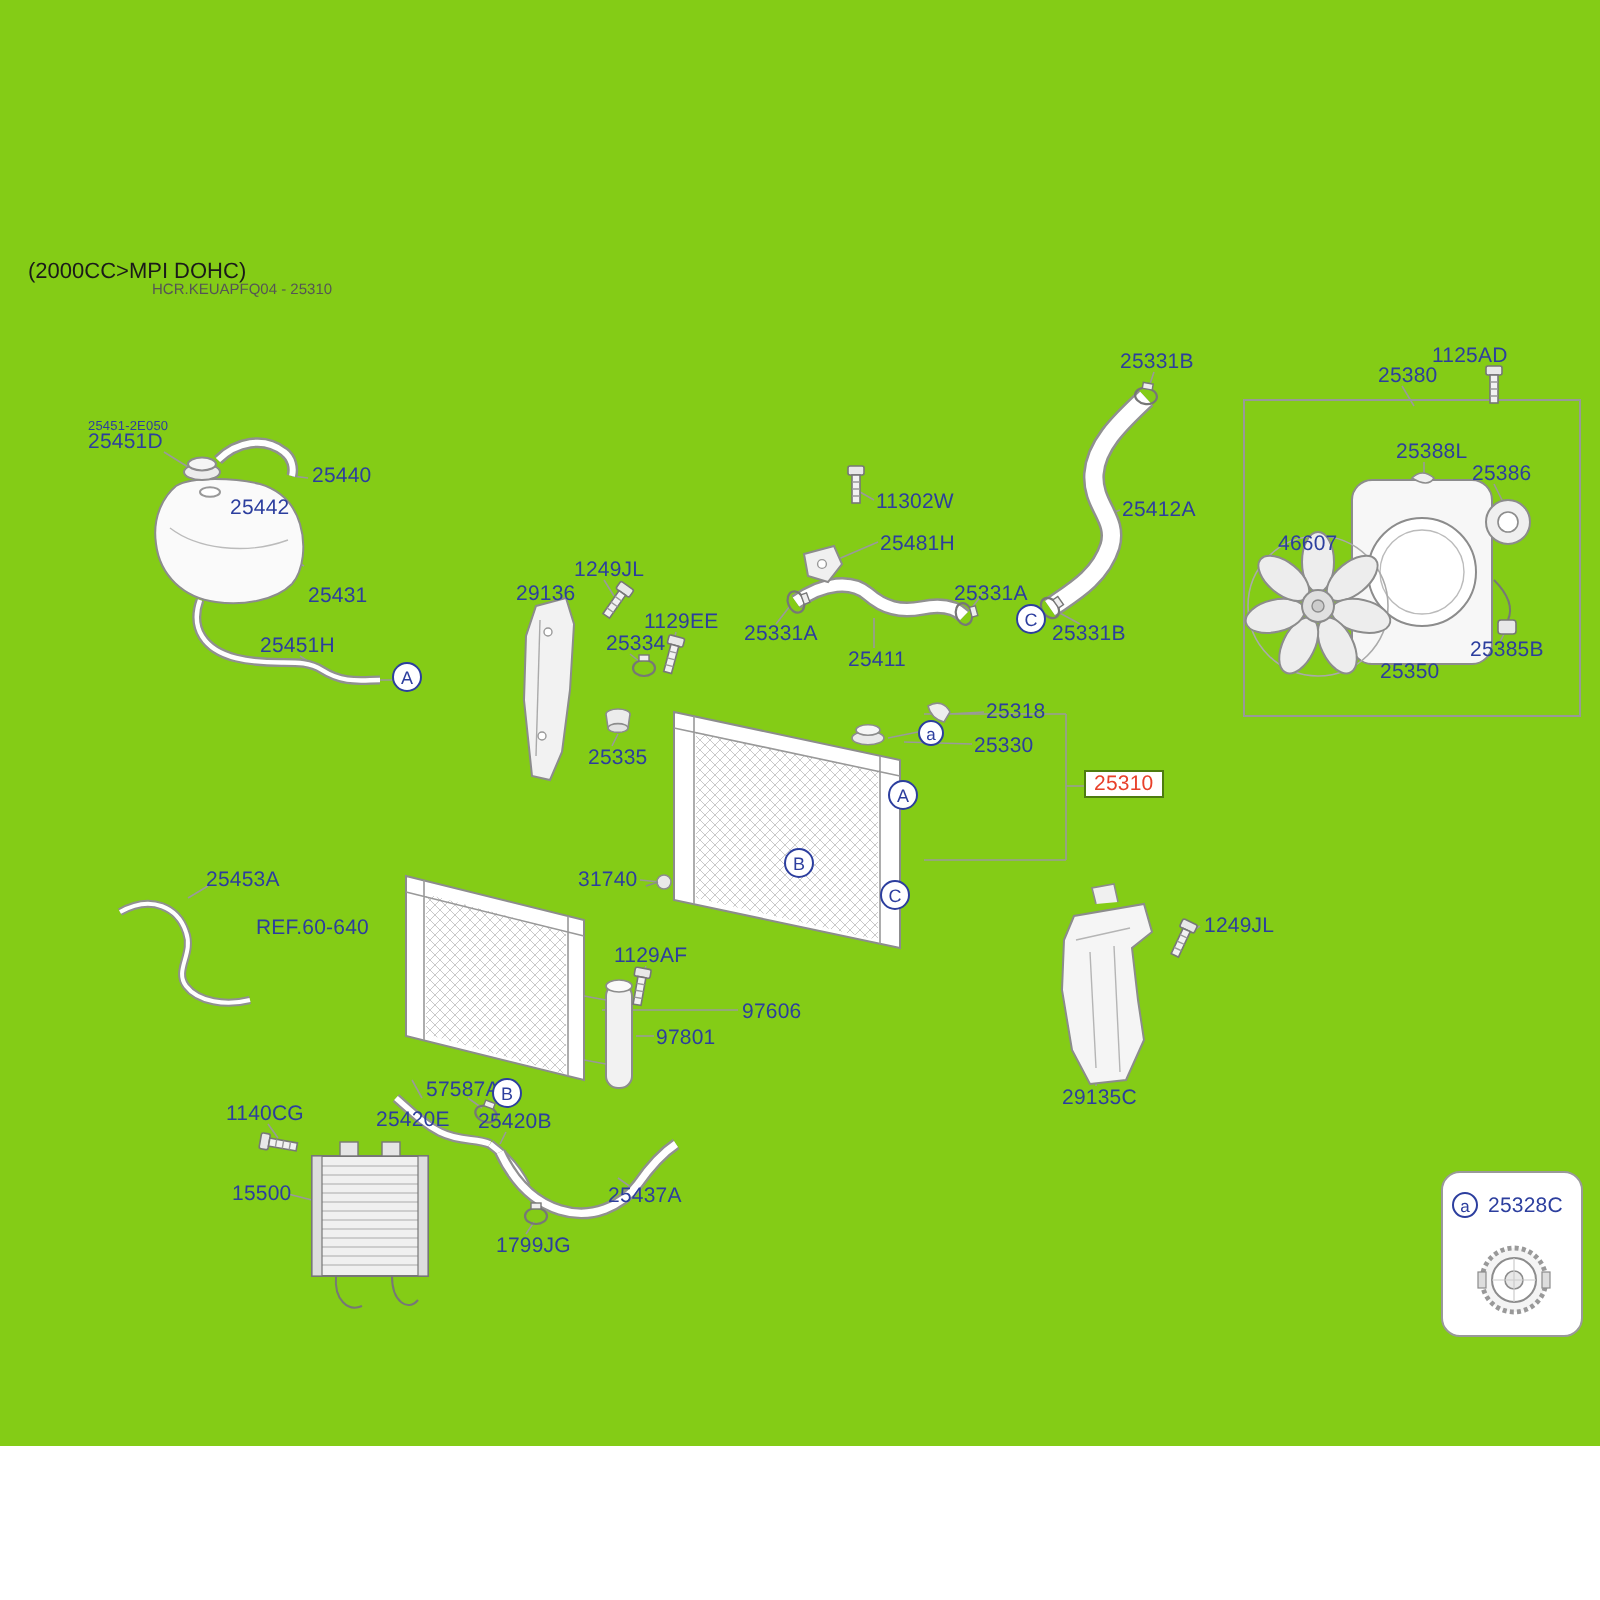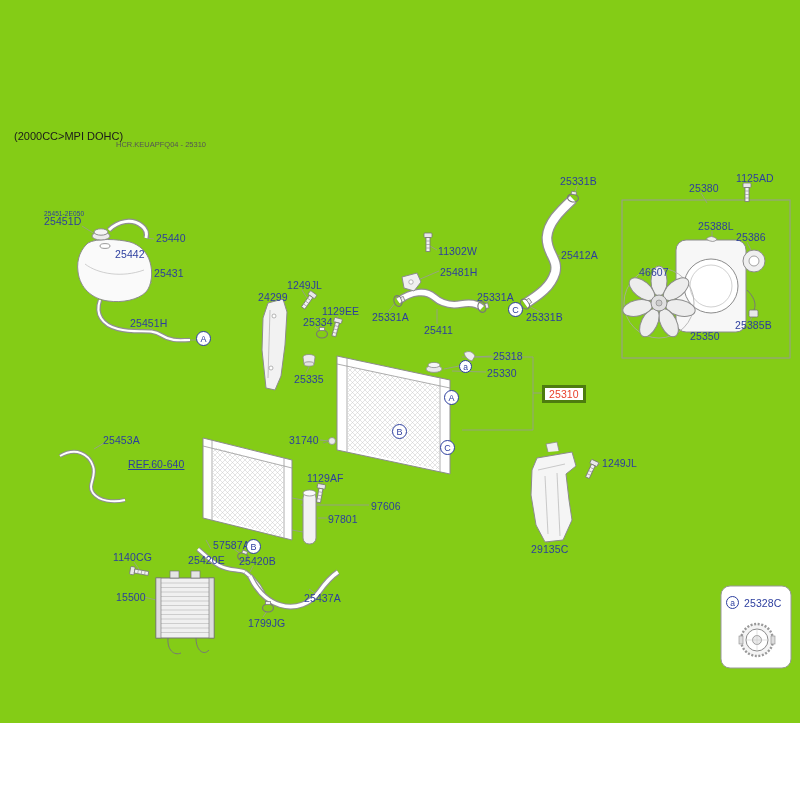--- a/index.html
+++ b/index.html
@@ -6,29 +6,29 @@
   .stage {
     position:relative; width:800px; height:723px; background:#84cc16;
     font-family:"Liberation Sans", sans-serif; overflow:hidden;
   }
   .art { position:absolute; left:0; top:0; }
   .lbl {
     position:absolute; font-size:10.5px; line-height:12px; color:#2c3e9e;
     white-space:nowrap; letter-spacing:0.1px;
   }
   .lbl.tiny { font-size:6.5px; line-height:8px; }
-  .lbl.ref { text-decoration:underline; cursor:pointer; }
+  .lbl.ref { cursor:pointer; }
   .lbl.highlight {
-    color:#e8402a; border:3px solid #4d7c0f; padding:0 4px; background:#fff;
+    color:#e8402a; border:1px solid #4d7c0f; padding:0 4px; background:#fff;
   }
   .title {
     position:absolute; left:14px; top:130px; font-size:11px; color:#1a1a1a;
   }
   .subtitle {
-    position:absolute; left:76px; top:140px; font-size:7.5px; color:#555;margin-left:40px;
+    position:absolute; left:76px; top:140px; font-size:7.5px; color:#555;
   }
   .marker {
     position:absolute; width:15px; height:15px; box-sizing:border-box;
     border:1px solid #2c3e9e; border-radius:50%; background:#fff;
     color:#2c3e9e; font-size:9px; display:flex; align-items:center;
     justify-content:center;
   }
   .marker-sm { width:13px; height:13px; font-size:8.5px; }
 </style>
 </head>
@@ -211,40 +211,40 @@
     </g>
   </svg>
 
   <div class="title">(2000CC&gt;MPI DOHC)</div>
   <div class="subtitle">HCR.KEUAPFQ04 - 25310</div>
 
   <div class="lbl tiny" style="left:44px;top:210px">25451-2E050</div>
   <div class="lbl" style="left:44px;top:215px">25451D</div>
   <div class="lbl" style="left:115px;top:248px">25442</div>
   <div class="lbl" style="left:156px;top:232px">25440</div>
-  <div class="lbl" style="left:154px;top:267px">25431</div>
+  <div class="lbl" style="left:154px;top:292px">25431</div>
   <div class="lbl" style="left:130px;top:317px">25451H</div>
   <div class="lbl" style="left:287px;top:279px">1249JL</div>
-  <div class="lbl" style="left:258px;top:291px">24299</div>
+  <div class="lbl" style="left:258px;top:291px">29136</div>
   <div class="lbl" style="left:322px;top:305px">1129EE</div>
   <div class="lbl" style="left:303px;top:316px">25334</div>
   <div class="lbl" style="left:372px;top:311px">25331A</div>
   <div class="lbl" style="left:294px;top:373px">25335</div>
   <div class="lbl" style="left:438px;top:245px">11302W</div>
   <div class="lbl" style="left:440px;top:266px">25481H</div>
   <div class="lbl" style="left:424px;top:324px">25411</div>
   <div class="lbl" style="left:560px;top:175px">25331B</div>
   <div class="lbl" style="left:561px;top:249px">25412A</div>
   <div class="lbl" style="left:477px;top:291px">25331A</div>
   <div class="lbl" style="left:526px;top:311px">25331B</div>
   <div class="lbl" style="left:493px;top:350px">25318</div>
   <div class="lbl" style="left:487px;top:367px">25330</div>
   <div class="lbl highlight" style="left:542px;top:385px">25310</div>
   <div class="lbl" style="left:289px;top:434px">31740</div>
-  <div class="lbl" style="left:736px;top:172px">1125AD</div>
+  <div class="lbl" style="left:716px;top:172px">1125AD</div>
   <div class="lbl" style="left:689px;top:182px">25380</div>
   <div class="lbl" style="left:698px;top:220px">25388L</div>
   <div class="lbl" style="left:736px;top:231px">25386</div>
   <div class="lbl" style="left:639px;top:266px">46607</div>
   <div class="lbl" style="left:735px;top:319px">25385B</div>
   <div class="lbl" style="left:690px;top:330px">25350</div>
   <div class="lbl" style="left:103px;top:434px">25453A</div>
   <div class="lbl ref" style="left:128px;top:458px">REF.60-640</div>
   <div class="lbl" style="left:307px;top:472px">1129AF</div>
   <div class="lbl" style="left:328px;top:513px">97801</div>

